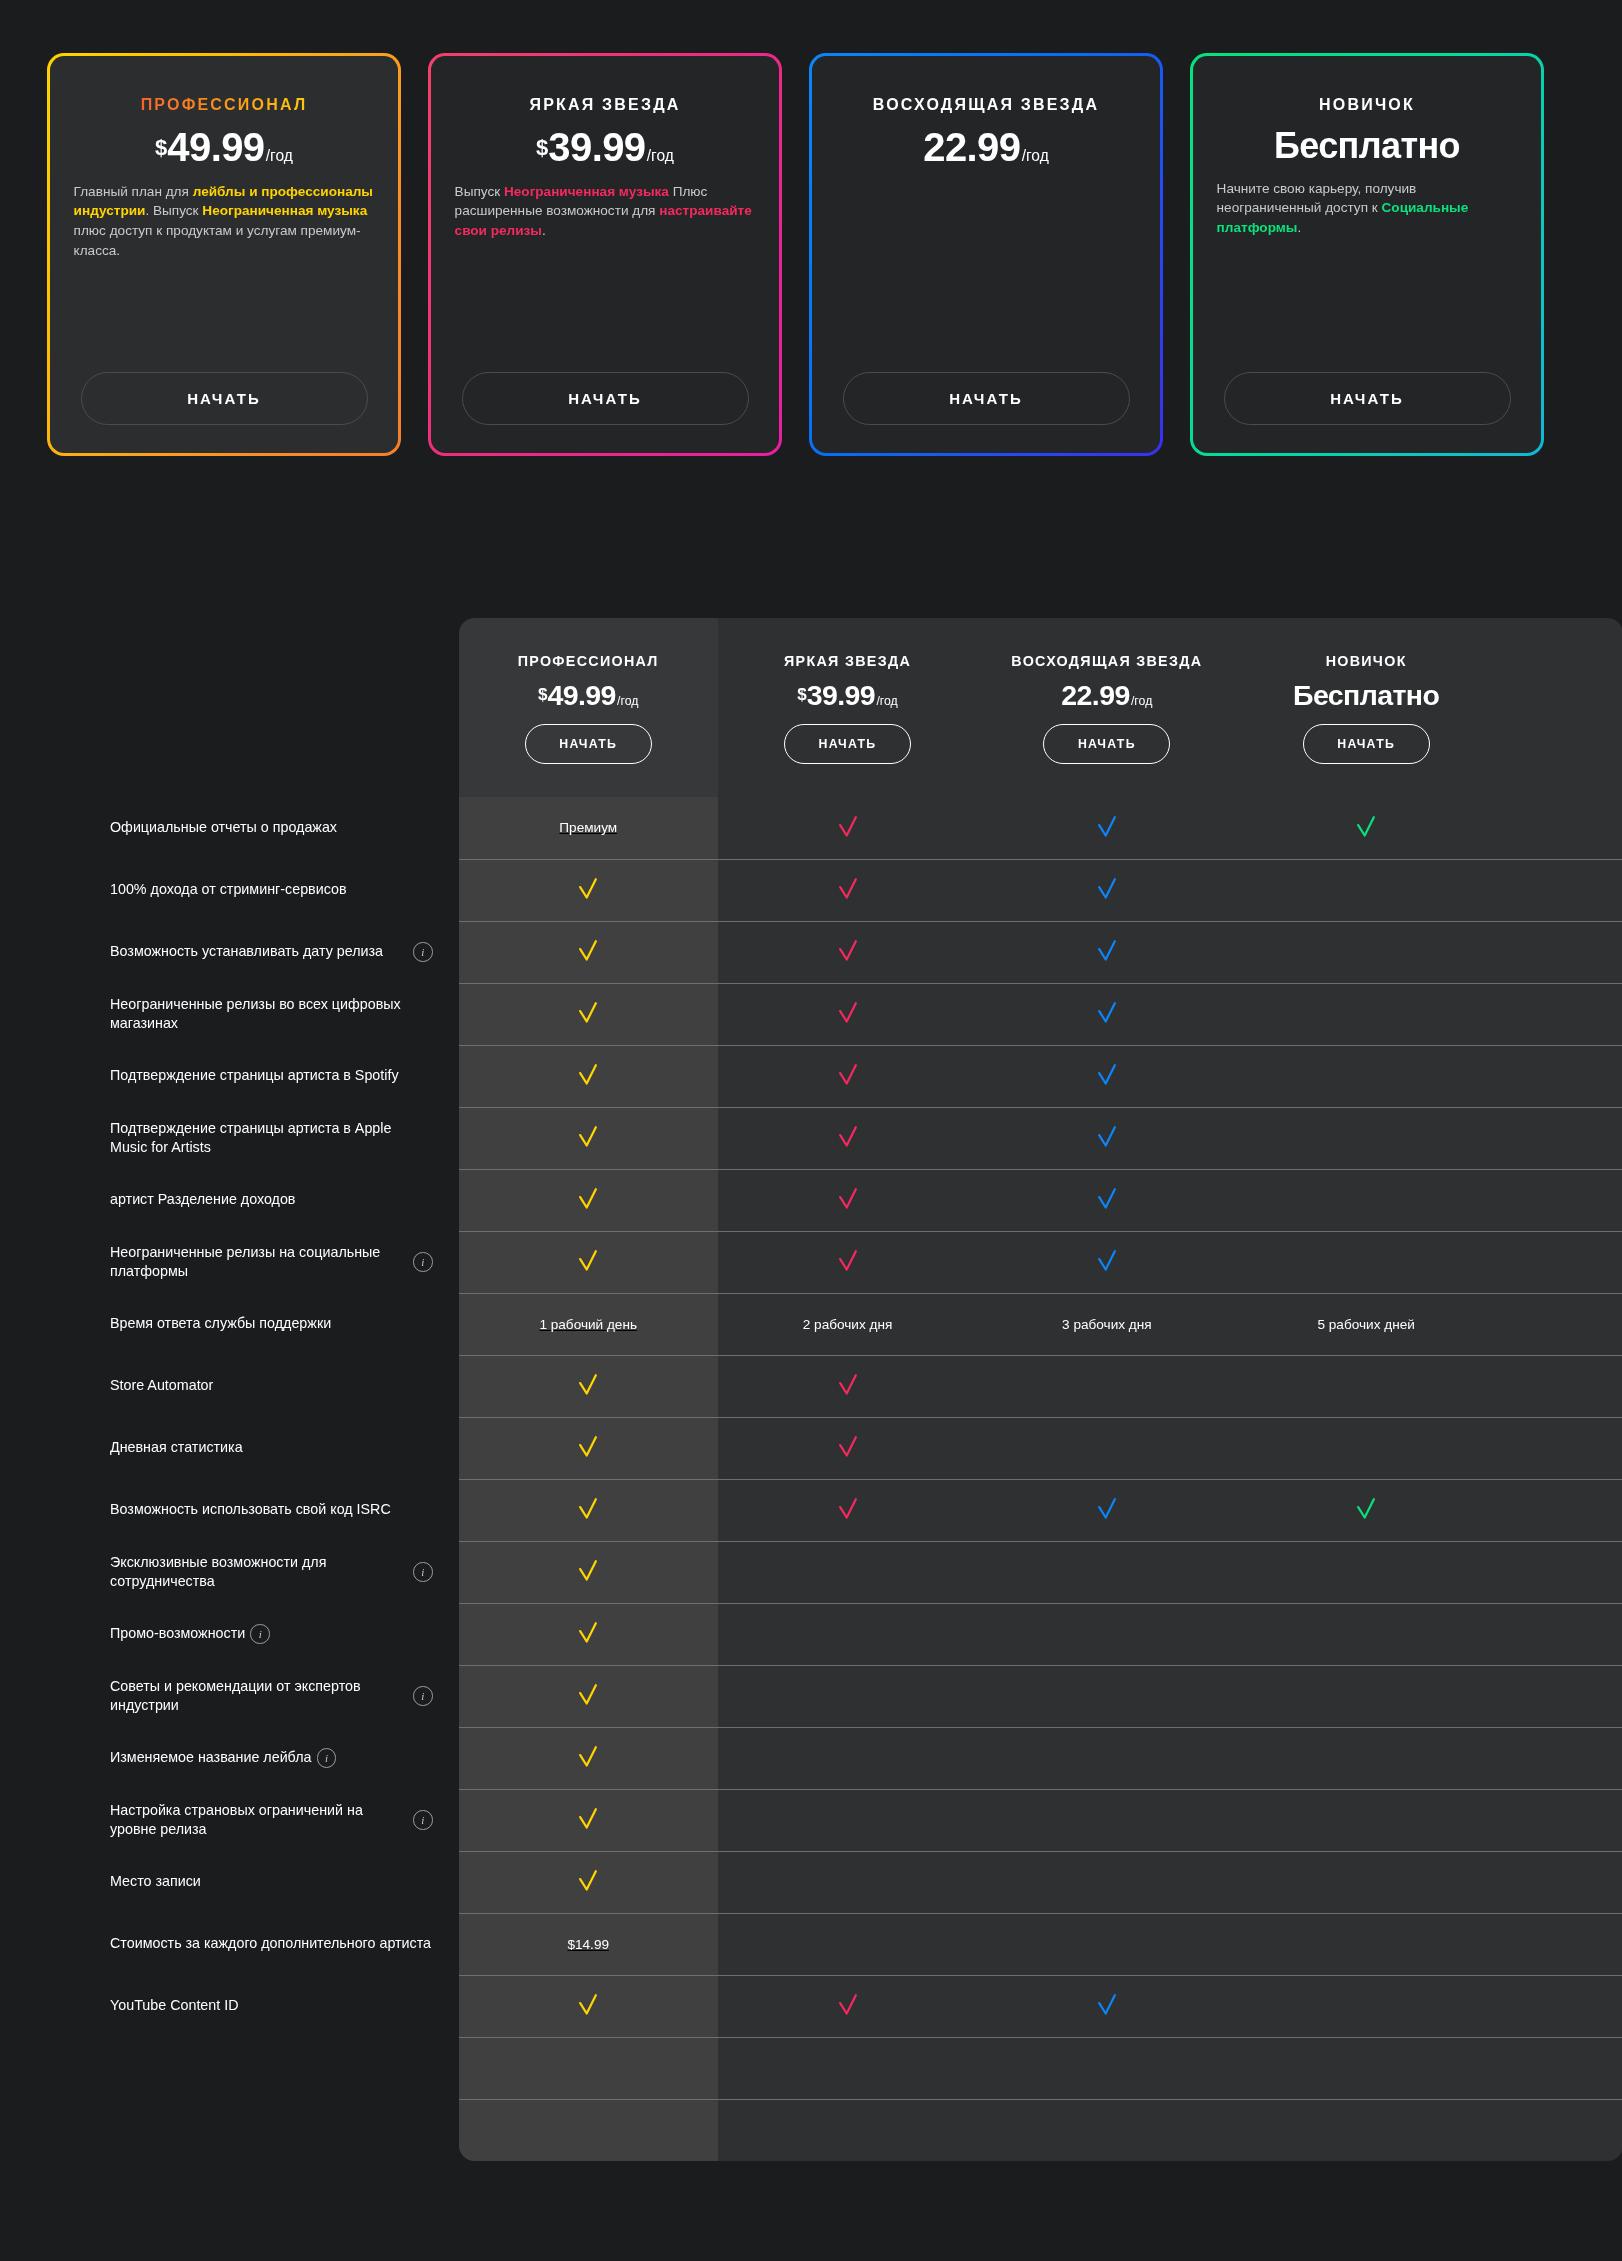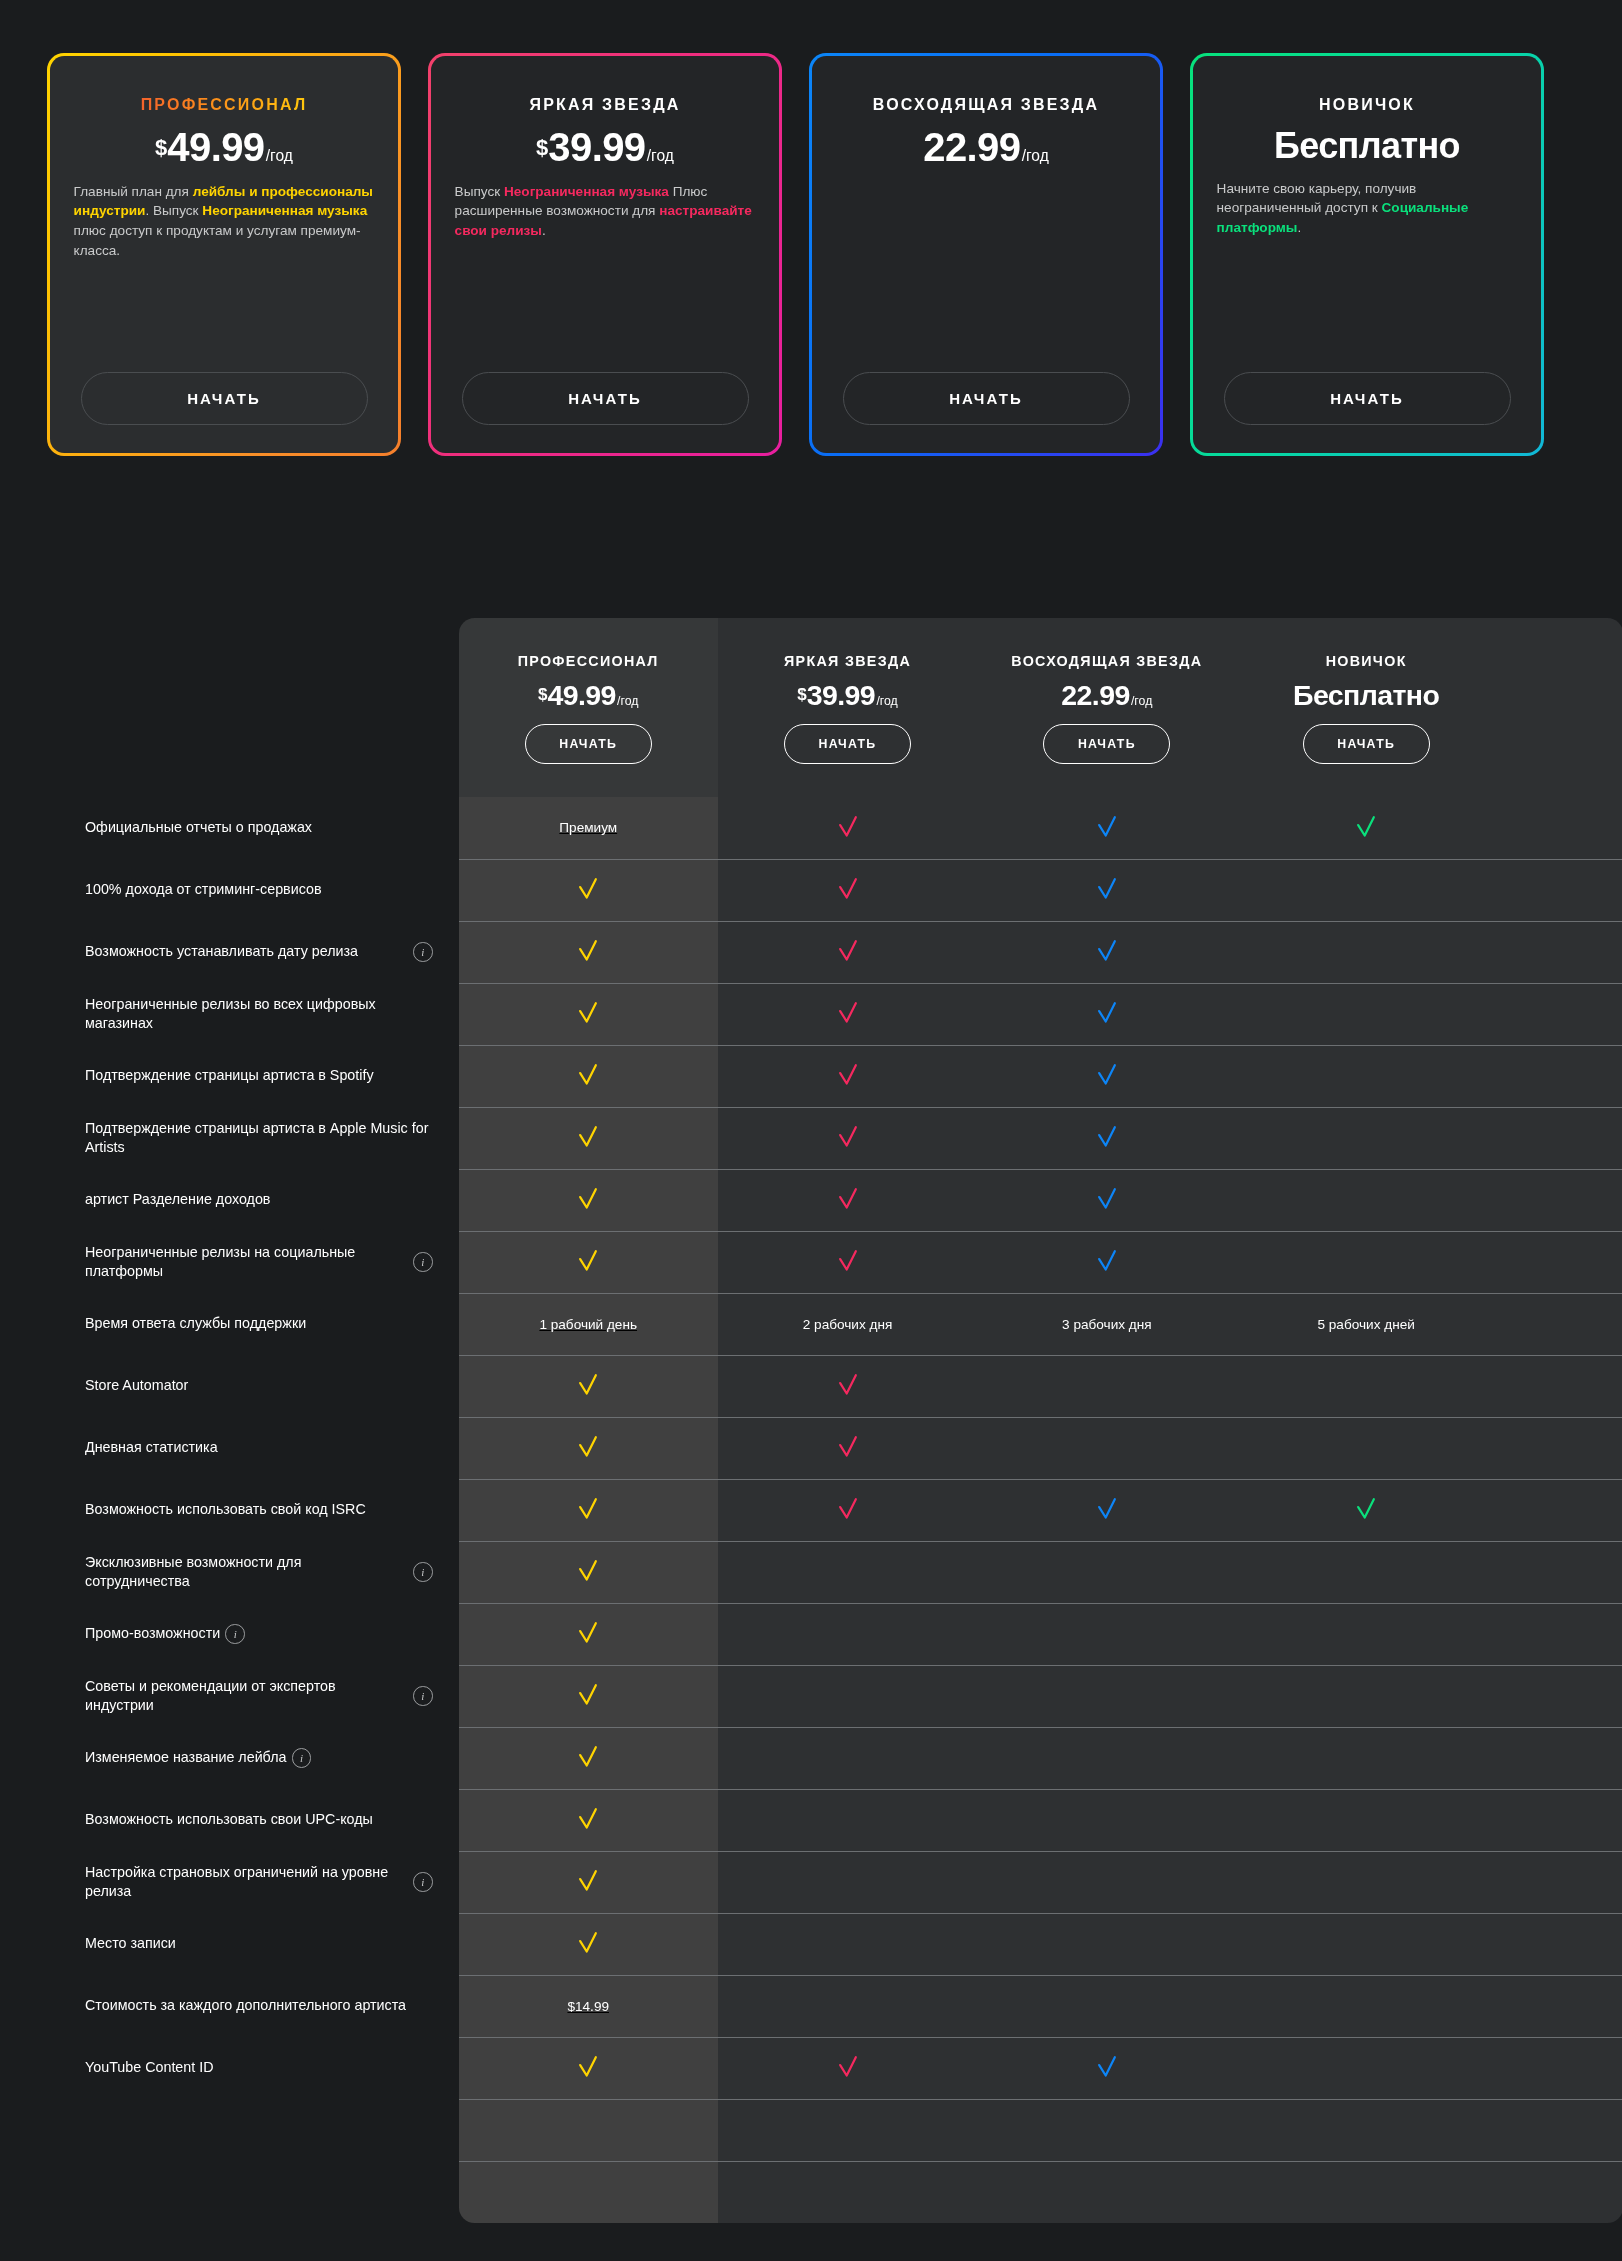--- a/index.html
+++ b/index.html
@@ -147,21 +147,21 @@
     width: 127px; height: 40px;
     border-radius: 20px;
     border: 1.3px solid #ffffff;
     color: #ffffff;
     font-size: 12.3px; font-weight: 700; letter-spacing: 1.3px;
     display: flex; align-items: center; justify-content: center;
     cursor: pointer; background: transparent;
   }
 
   tbody td.lab {
-    padding: 0 26px 0 85px;
+    padding: 0 26px 0 110px;
     vertical-align: middle;
     height: 62px;
     background: transparent;
   }
   .lab-box { display: flex; align-items: center; justify-content: space-between; gap: 11.7px; }
   .lab-text { font-size: 14.3px; line-height: 1.34; color: #ffffff; }
   .info-i {
     flex: 0 0 auto;
     width: 19.5px; height: 19.5px; border-radius: 50%;
     border: 1px solid #9c9ea0;
@@ -561,34 +561,20 @@
               </div>
             </td>
             <td class="cell first"><span class="chk"><svg viewBox="0 0 46 46" xmlns="http://www.w3.org/2000/svg">
                   <path d="M11 20 L21 36 L35 8" fill="none" stroke="#ffd400" stroke-width="3.4" stroke-linecap="round" stroke-linejoin="round"></path>
                 </svg></span></td>
             <td class="cell"></td>
             <td class="cell"></td>
             <td class="cell"></td>
             <td class="cell pad"></td>
           </tr>
-          <tr class="r17">
-            <td class="lab">
-              <div class="lab-box">
-                <span class="lab-text">Возможность использовать свои UPC-коды</span>
-              </div>
-            </td>
-            <td class="cell first"><span class="chk"><svg viewBox="0 0 46 46" xmlns="http://www.w3.org/2000/svg">
-                  <path d="M11 20 L21 36 L35 8" fill="none" stroke="#ffd400" stroke-width="3.4" stroke-linecap="round" stroke-linejoin="round"></path>
-                </svg></span></td>
-            <td class="cell"></td>
-            <td class="cell"></td>
-            <td class="cell"></td>
-            <td class="cell pad"></td>
-          </tr>
           <tr class="r18">
             <td class="lab">
               <div class="lab-box">
                 <span class="lab-text">Настройка страновых ограничений на уровне релиза</span>
                 <span class="info-i">i</span>
               </div>
             </td>
             <td class="cell first"><span class="chk"><svg viewBox="0 0 46 46" xmlns="http://www.w3.org/2000/svg">
                   <path d="M11 20 L21 36 L35 8" fill="none" stroke="#ffd400" stroke-width="3.4" stroke-linecap="round" stroke-linejoin="round"></path>
                 </svg></span></td>

